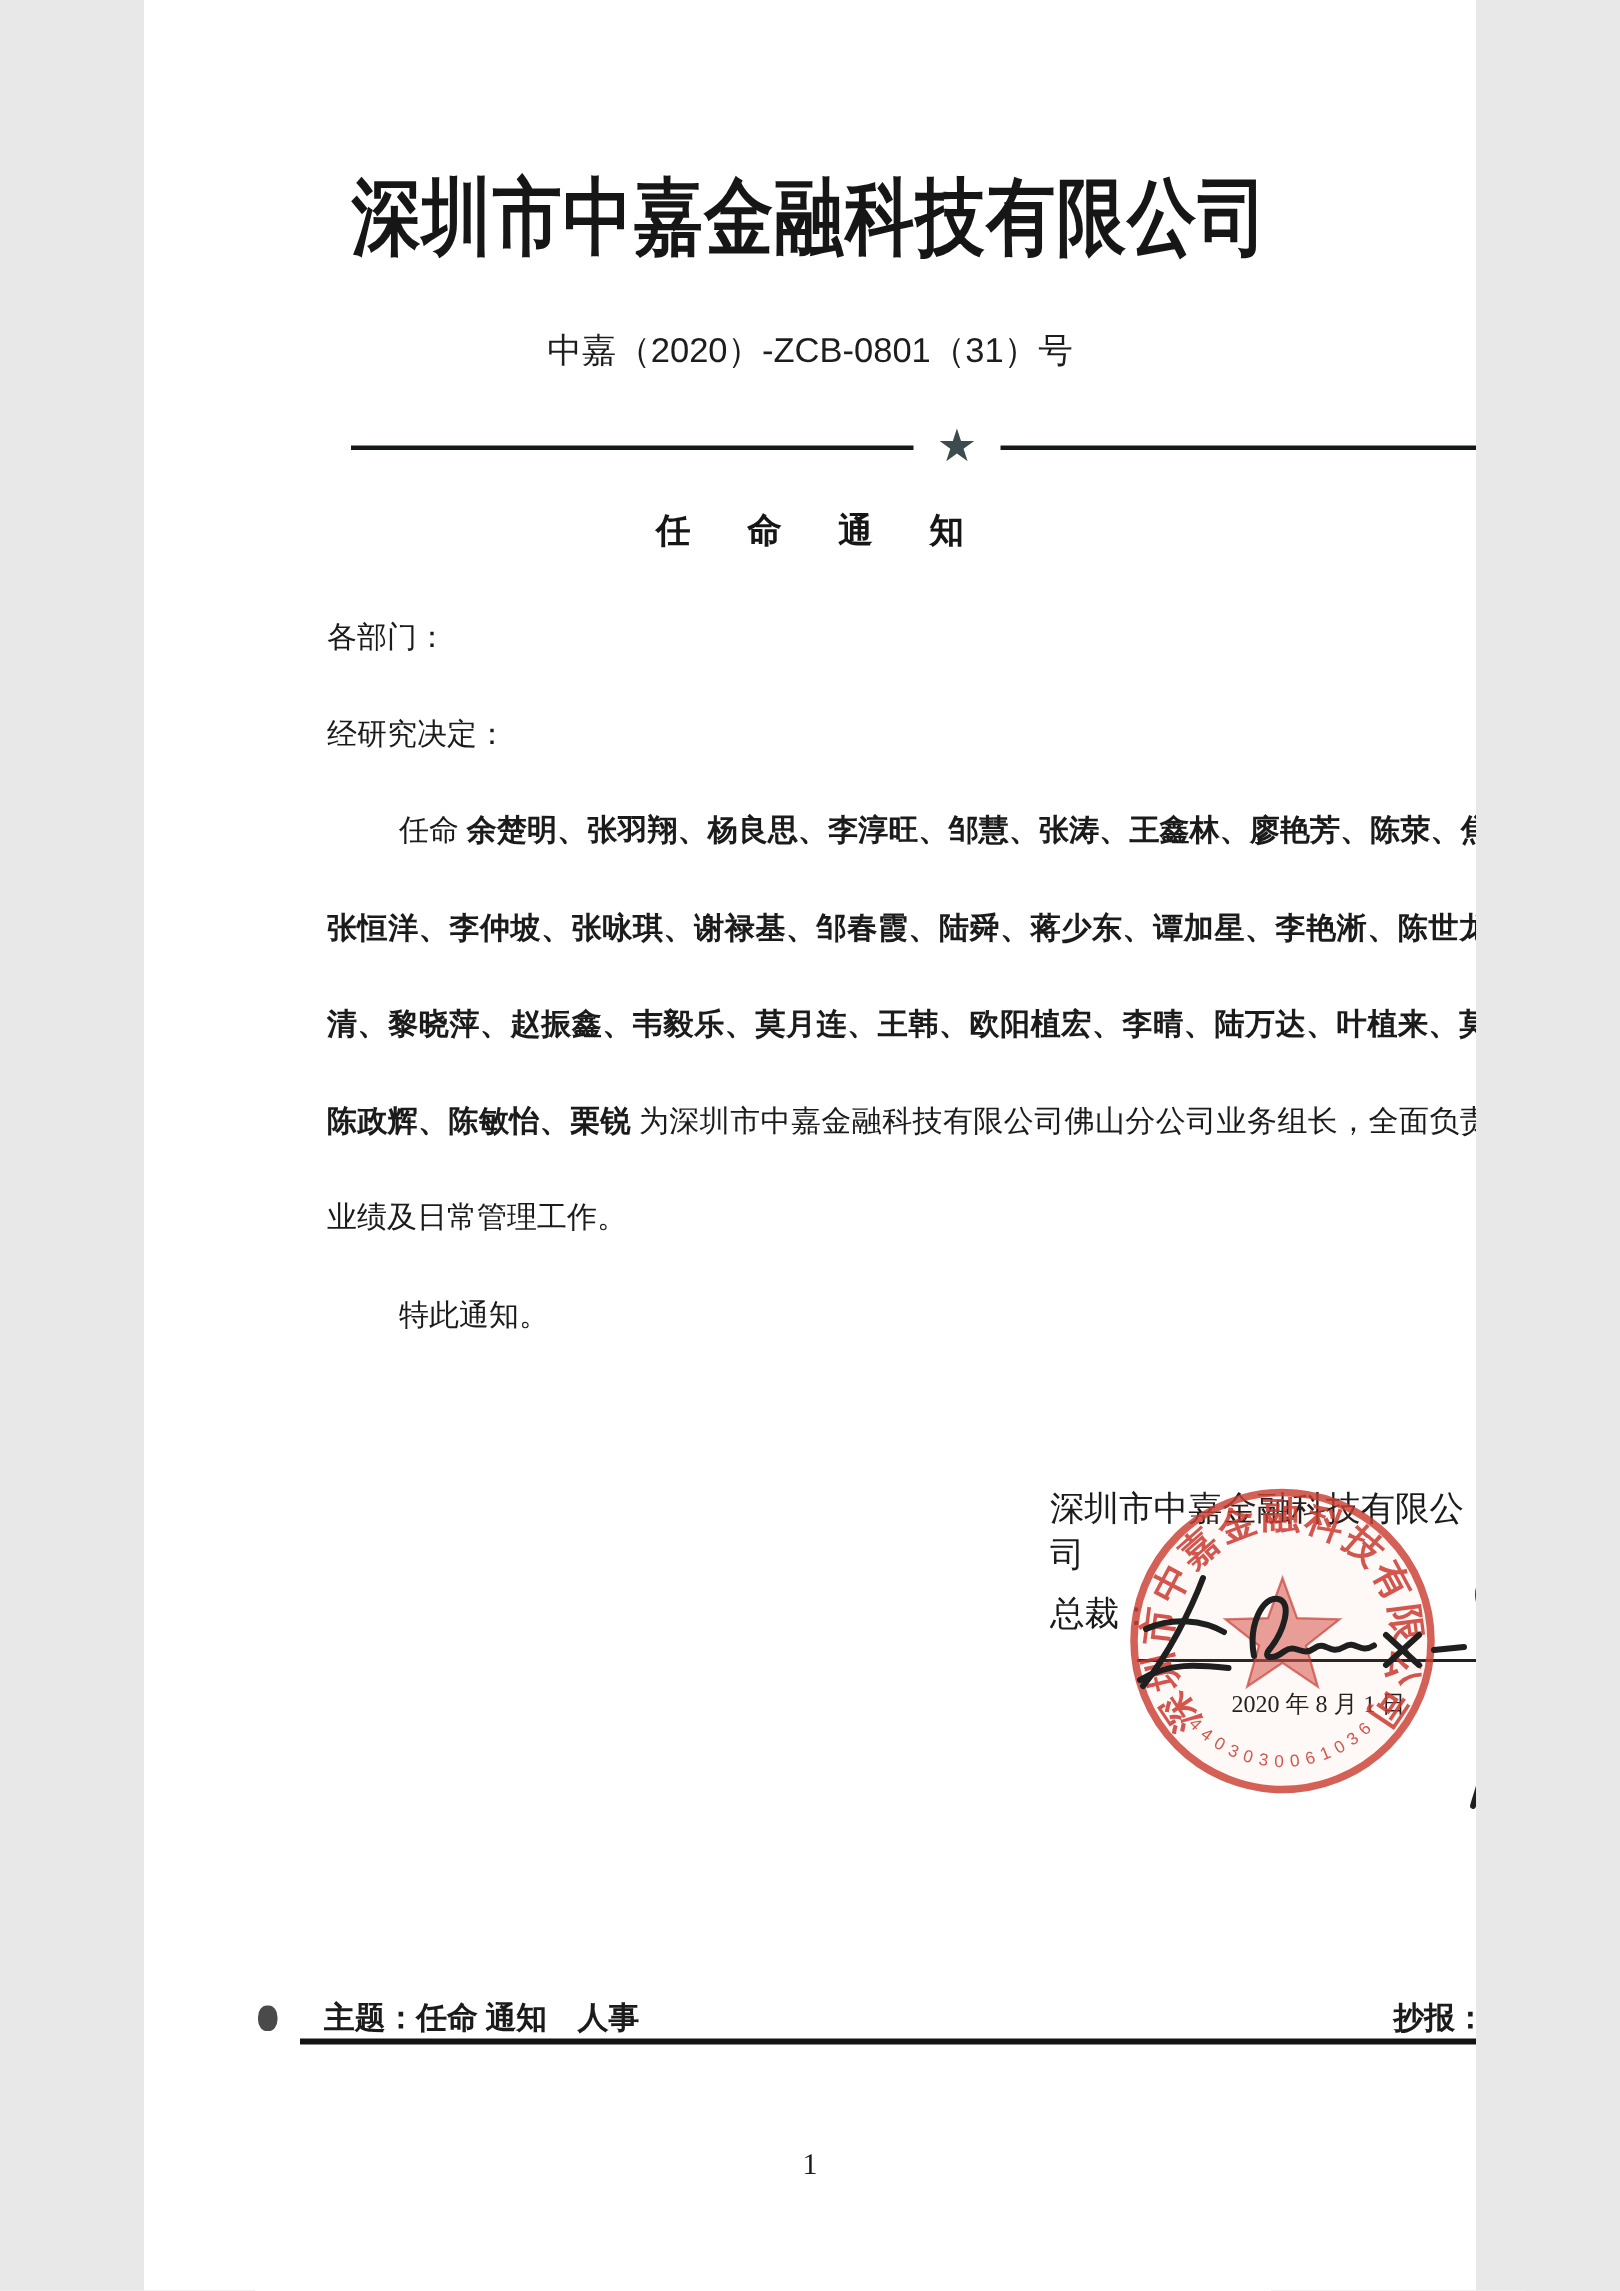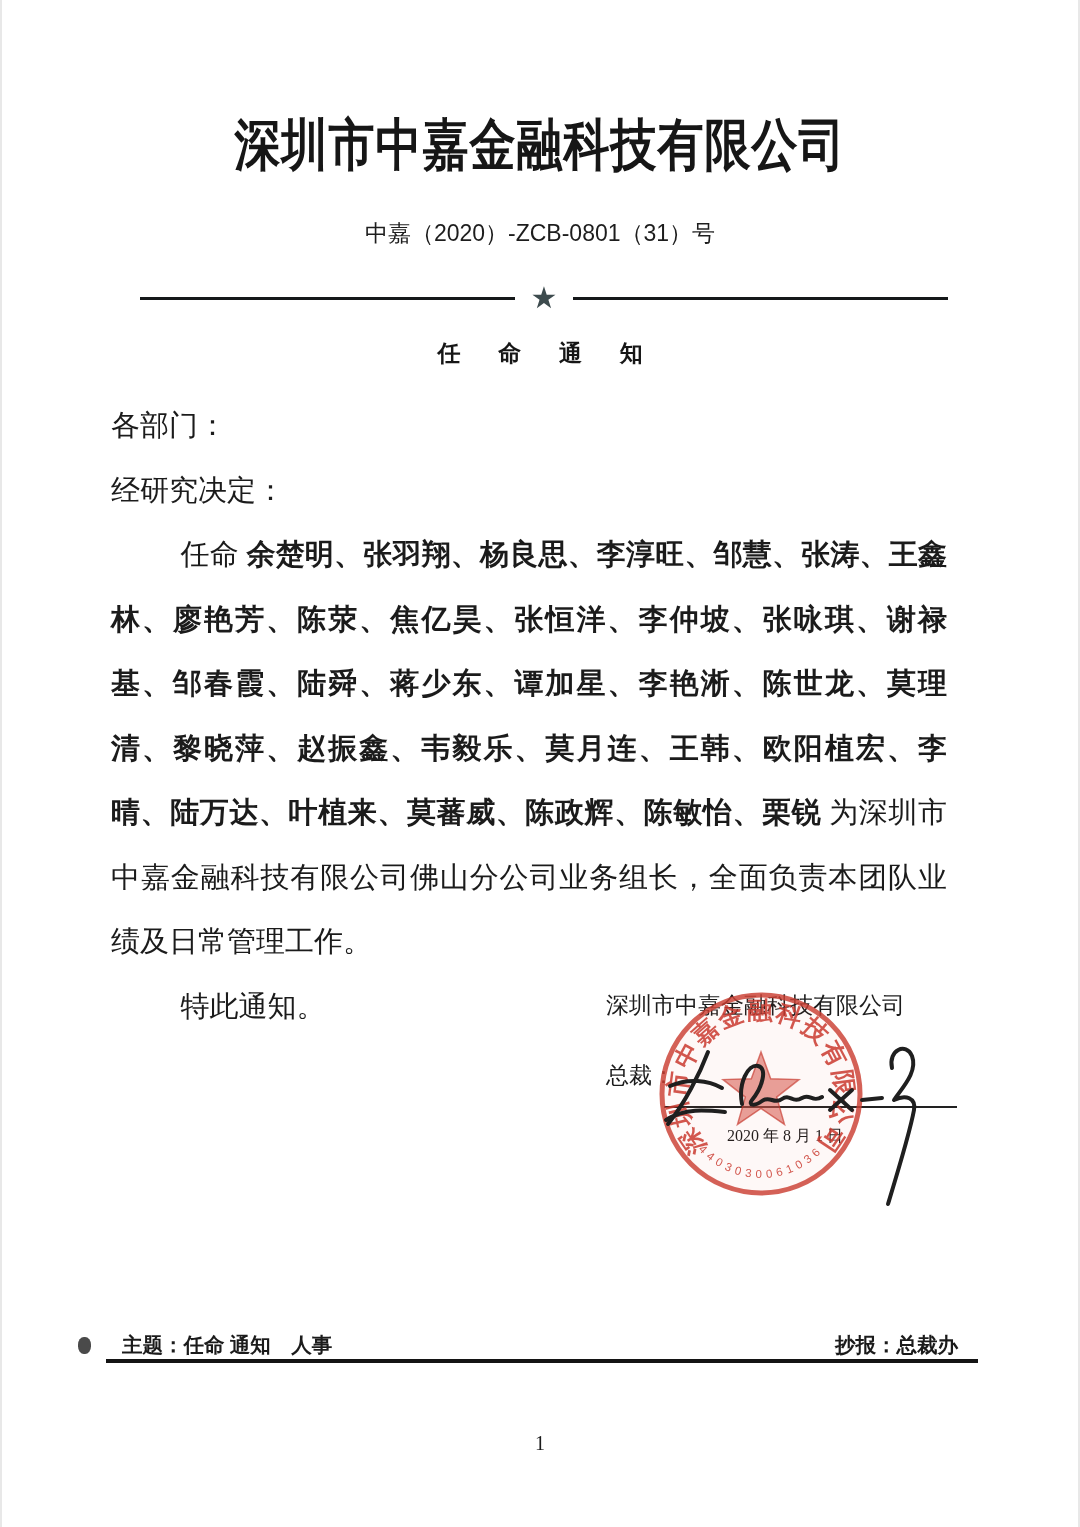--- a/index.html
+++ b/index.html
@@ -1,19 +1,19 @@
 <!DOCTYPE html>
 <html><head>
 <meta charset="utf-8">
 <style>
   * { margin:0; padding:0; box-sizing:border-box; }
   html,body { background:#e8e8e8; }
   .page {
     position:relative;
-    width:1076px; height:1527px;
+    width:888px; height:1527px;
     margin:0 auto;
     background:#ffffff;
     font-family:"Liberation Serif","DejaVu Serif",serif;
     color:#1b1b1b;
     overflow:hidden;
   }
   
   .doc-title {
     position:absolute; top:108px; left:0; width:100%;
     text-align:center;
@@ -43,22 +43,22 @@
   }
   .notice-title {
     position:absolute; top:338px; left:0; width:100%;
     text-align:center;
     font-size:23px; font-weight:700;
     letter-spacing:16px; text-indent:16px;
     color:#161616;
   }
   
   .body-block {
-    position:absolute; top:393px; left:109px; width:836px;
-    font-size:29px; line-height:64.5px;
+    position:absolute; top:393px; left:122px; width:836px;
+    font-size:20px; line-height:64.5px;
     text-align:justify;
   }
   .body-block p { margin:0; }
   .p-indent { text-indent:2.4em; }
   .names-bold { font-weight:700; }
   
   .sig-company { position:absolute; top:990px;  left:604px; font-size:23px; }
   .sig-role    { position:absolute; top:1060px; left:604px; font-size:23px; }
   .sig-underline {
     position:absolute; top:1106px; left:662px; width:293px; height:2px;

